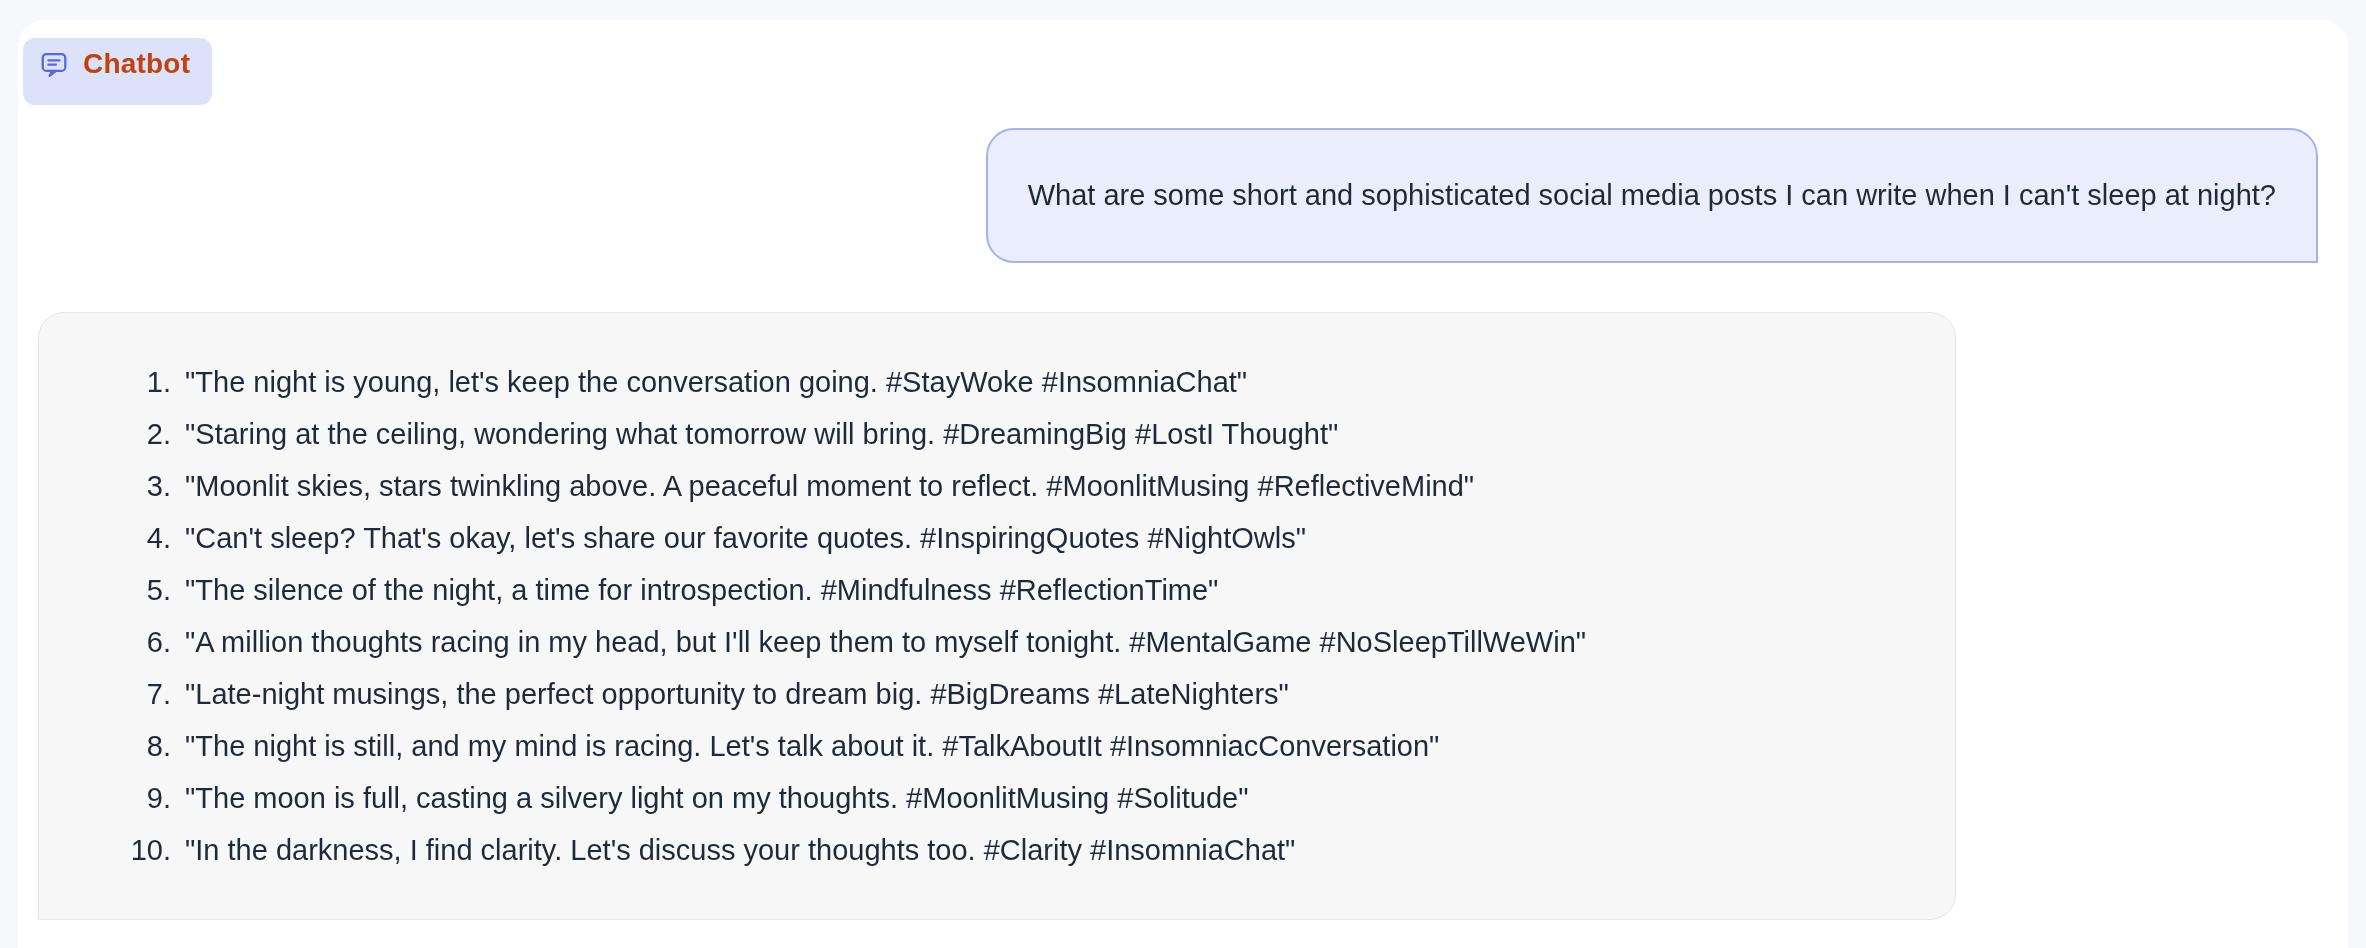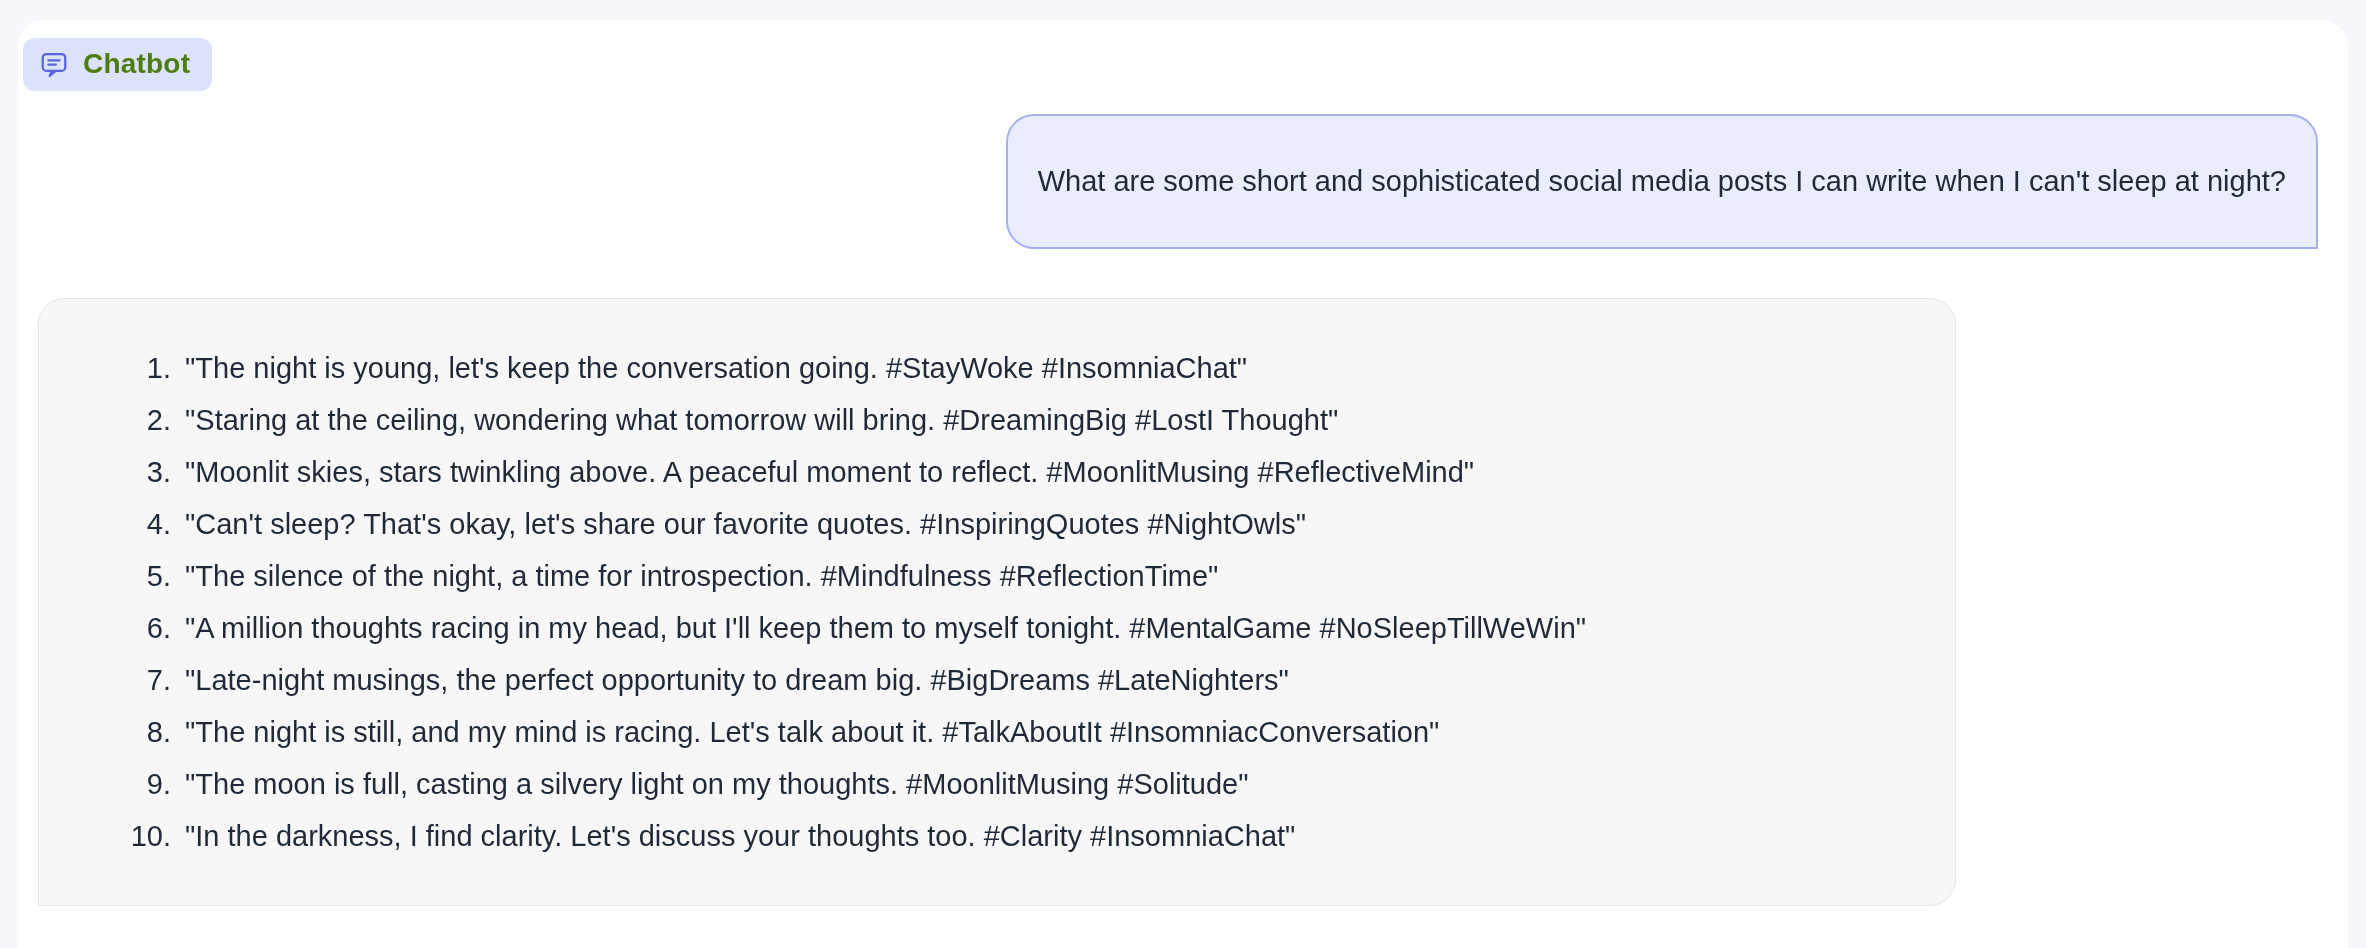--- a/index.html
+++ b/index.html
@@ -25,24 +25,24 @@
     border-radius: 26px;
     box-sizing: border-box;
   }
   
   .chatbot-label {
     display: inline-flex;
     align-items: center;
     gap: 14px;
     margin: 18px 0 0 5px;
     height: 51px;
-    padding: 0 22px 2px 16px;
+    padding: 0 22px 16px 16px;
     background: #dce2f9;
     border-radius: 12px;
-    color: #4d7c0f;
+    color: #c2410c;
     font-size: 28px;
     font-weight: 700;
     letter-spacing: 0.2px;
   }
   .chatbot-label .icon {
     display: inline-flex;
     width: 30px;
     height: 30px;
   }
   
@@ -50,21 +50,21 @@
     display: flex;
     justify-content: flex-end;
     margin: 23px 30px 0 0;
   }
   .user-bubble {
     box-sizing: border-box;
     max-width: 1660px;
     min-height: 135px;
     display: flex;
     align-items: center;
-    padding: 20px 30px;
+    padding: 20px 40px;
     background: #e9edfc;
     border: 2px solid #a6b0ee;
     border-radius: 28px 28px 0 28px;
     font-size: 29px;
     line-height: 1.4;
     color: #1f2937;
   }
   
   .bot-row {
     display: flex;

